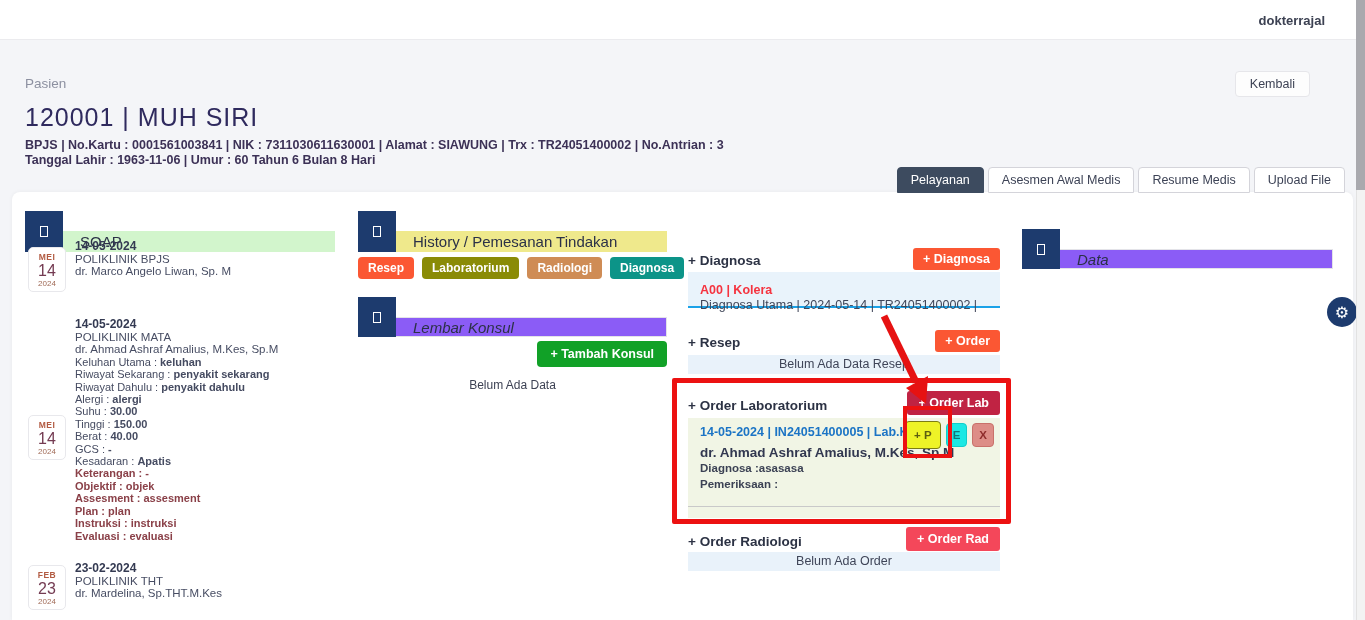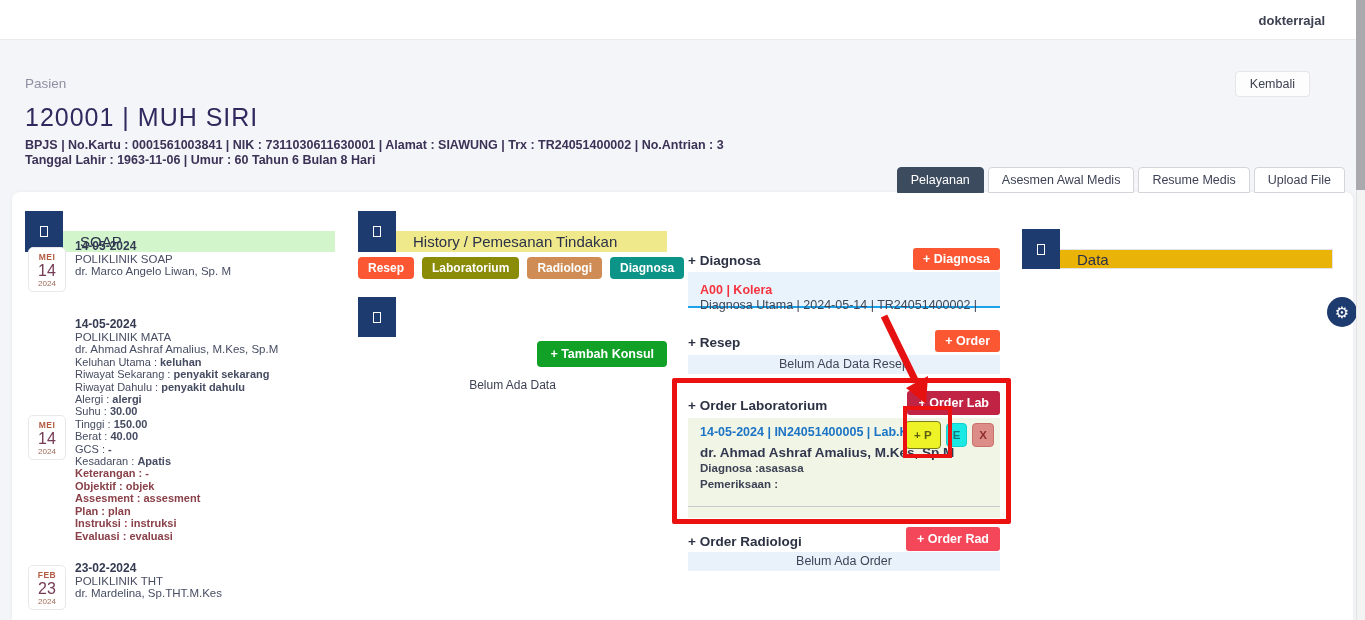--- a/index.html
+++ b/index.html
@@ -27,21 +27,21 @@
   .tab.active { background:#3d4b5f; border-color:#3d4b5f; color:#fff; }
   
   .card { position:absolute; left:12px; right:12px; top:192px; bottom:0; background:#fff; border-radius:8px 8px 0 0; box-shadow:0 0 4px rgba(0,0,0,.05); }
   
   .phead { display:flex; height:41px; }
   .phead .ibox { width:38px; background:#1d3b6e; display:flex; align-items:center; justify-content:center; flex:none; }
   .phead .ibox .glyph { width:8px; height:11px; border:1.5px solid #fff; }
   .phead .ptext { flex:1; display:flex; align-items:center; padding-left:17px; font-size:15px; color:#2b3147;margin-top:20px; }
   .ptext.green  { background:#d2f5cc; }
   .ptext.yellow { background:#efe98c; }
-  .ptext.plain  { background:#eab308; border:1px solid #e3e3e8; border-left:none; }
+  .ptext.plain  { background:#8b5cf6; border:1px solid #e3e3e8; border-left:none;font-style:italic; }
   
   .soap { position:absolute; left:25px; top:211px; width:310px; }
   .badge { position:absolute; left:3px; width:38px; background:#fff; border:1px solid #e8e8ec; border-radius:5px; text-align:center; padding:4px 0 3px; }
   .badge .m { font-size:8.5px; font-weight:700; letter-spacing:.5px; color:#b25b42; }
   .badge .d { font-size:16px; color:#743b52; line-height:17px; }
   .badge .y { font-size:8px; color:#a06a56; }
   .entry { position:absolute; left:50px; width:260px; }
   .entry .edate   { font-size:12px; font-weight:700; color:#343a52; line-height:13px; }
   .entry .eclinic { font-size:11.5px; color:#474d63; line-height:12.4px; }
   .entry .edoc    { font-size:11.5px; color:#474d63; line-height:12.4px; }
@@ -126,21 +126,21 @@
     <div class="ptext green">SOAP</div>
   </div>
 
   <div class="badge" style="top:36px;">
     <div class="m">MEI</div>
     <div class="d">14</div>
     <div class="y">2024</div>
   </div>
   <div class="entry" style="top:29px;">
     <div class="edate">14-05-2024</div>
-    <div class="eclinic">POLIKLINIK SOAP</div>
+    <div class="eclinic">POLIKLINIK BPJS</div>
     <div class="edoc">dr. Marco Angelo Liwan, Sp. M</div>
   </div>
 
   <div class="badge" style="top:204px;">
     <div class="m">MEI</div>
     <div class="d">14</div>
     <div class="y">2024</div>
   </div>
   <div class="entry" style="top:107px;">
     <div class="edate">14-05-2024</div>
@@ -188,20 +188,21 @@
     <div class="hbtn rad">Radiologi</div>
     <div class="hbtn diag">Diagnosa</div>
   </div>
 </div>
 
 <div class="konsul">
   <div class="phead" style="height:40px;">
     <div class="ibox">
         <div class="glyph"></div>
       </div>
+    <div class="ptext plain">Lembar Konsul</div>
   </div>
   <div class="addrow">
     <span class="btn-green">+ Tambah Konsul</span>
   </div>
   <div class="empty">Belum Ada Data</div>
 </div>
 
 <div class="shead" style="top:244px; height:26px;">
   <span class="stitle">+ Diagnosa</span>
   <span class="btn-orange">+ Diagnosa</span>

